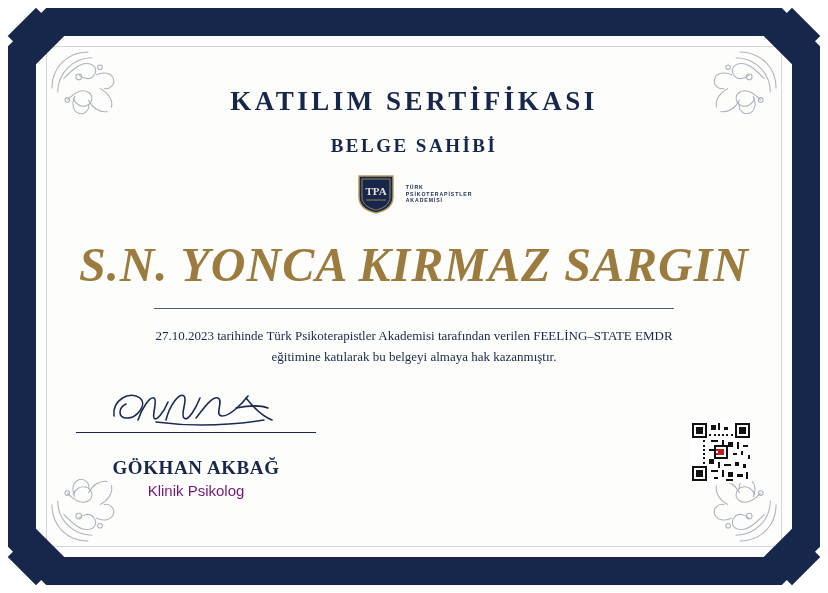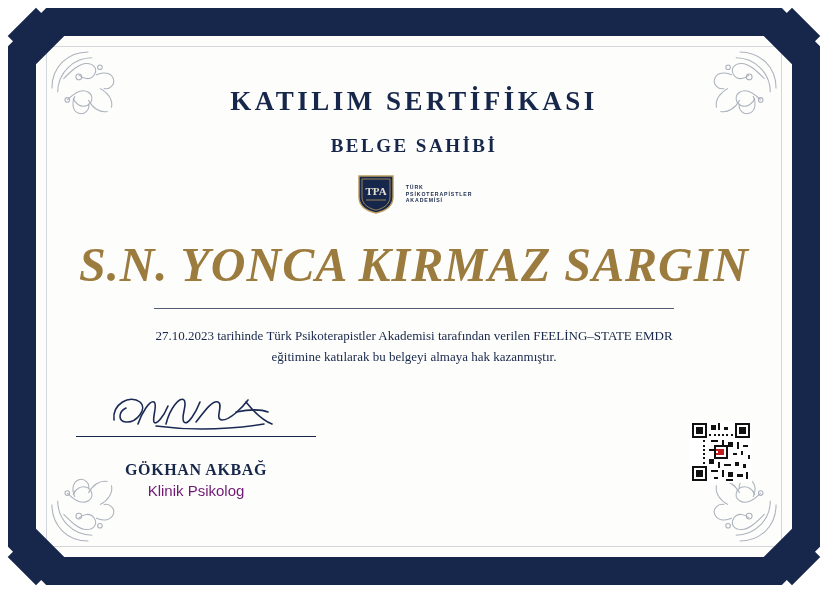--- a/index.html
+++ b/index.html
@@ -195,21 +195,21 @@
   }
   .sig-line {
     width: 100%;
     height: 1px;
     background: #17274b;
     margin-top: 2px;
   }
   .sig-name {
     margin-top: 24px;
     font-family: "Liberation Serif", serif;
-    font-size: 16px;
+    font-size: 19px;
     font-weight: bold;
     letter-spacing: 0.6px;
     color: #17274b;
   }
   .sig-role {
     margin-top: 3px;
     font-family: Liberation Sans, sans-serif;
     font-size: 15px;
     color: #701a75;
   }

